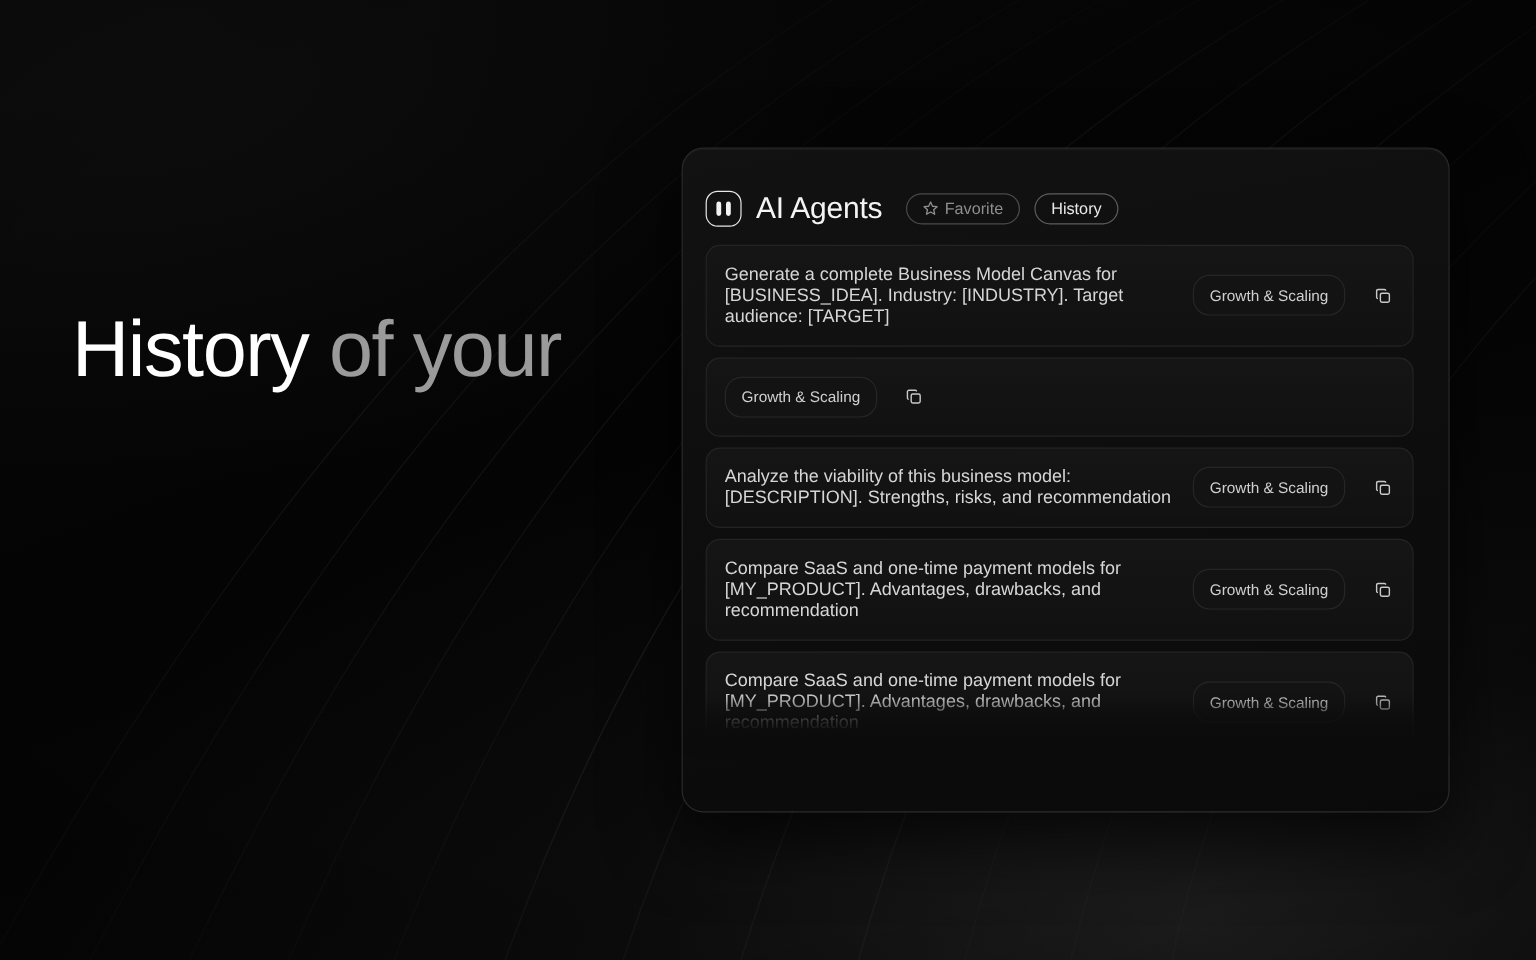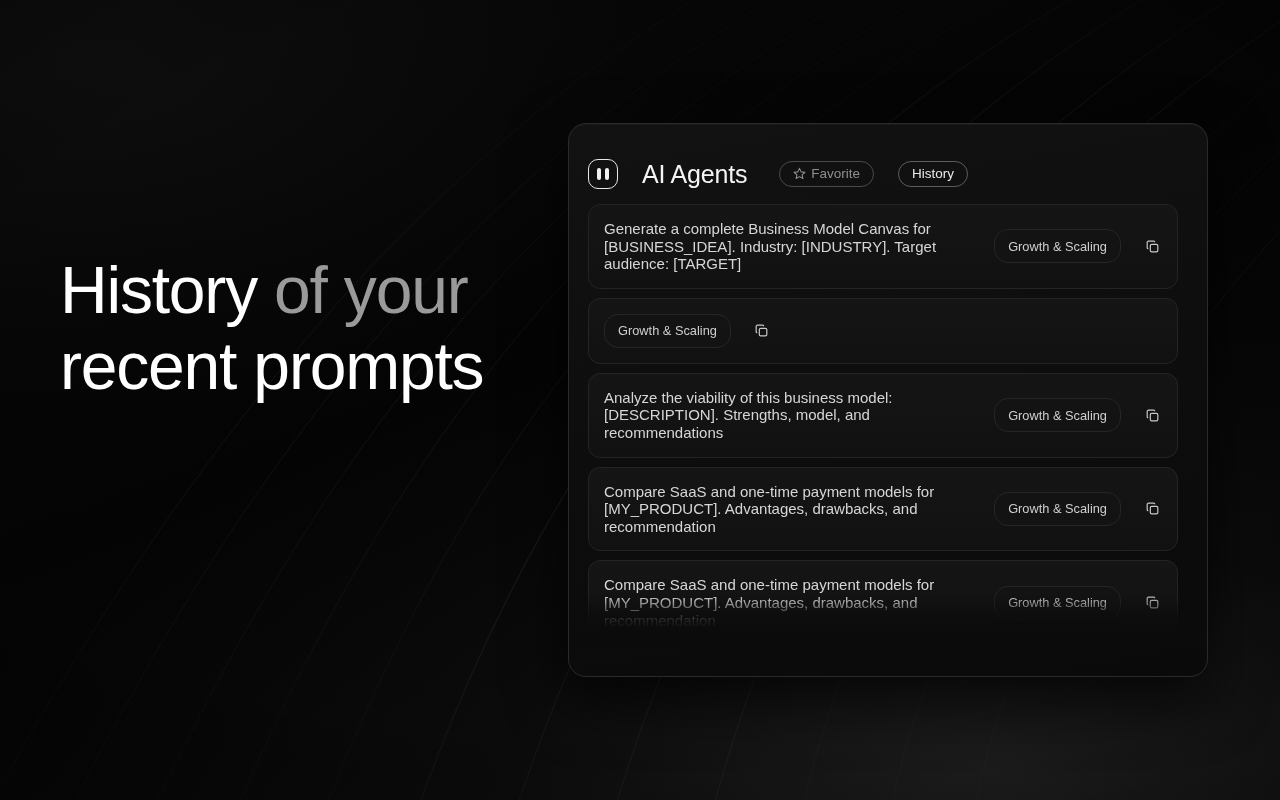--- a/index.html
+++ b/index.html
@@ -66,21 +66,21 @@
     border-radius: 18px;
     background: linear-gradient(170deg, #121212 0%, #0d0d0d 55%, #0a0a0a 100%);
     border: 1px solid #2a2a2a;
     box-shadow: 0 22px 60px rgba(0,0,0,0.7), inset 0 1px 0 rgba(255,255,255,0.035);
     overflow: hidden;
   }
 
   .panel-header {
     display: flex;
     align-items: center;
-    gap: 24px;
+    gap: 12px;
     padding: 27px 0 0 19px;
     height: 72px;
   }
 
   .agents-icon {
     width: 30px;
     height: 30px;
     flex: 0 0 30px;
     border-radius: 10px;
     border: 1.6px solid #e8e8e8;
@@ -236,21 +236,20 @@
         <path d="M 855 -90 C 530 70, 250 320, -40 860"></path>
       </g>
     </svg>
   </div>
 
   <div class="bg-vignette"></div>
 
   <h1 class="headline">
     <span>History</span>
     <span class="dim">of your</span><br>
-    <span>recent prompts</span>
   </h1>
 
   <section class="panel">
 
     <header class="panel-header">
       <span class="agents-icon">
         <i></i>
           <i></i>
       </span>
 
@@ -287,21 +286,21 @@
         <span class="tag">Growth &amp; Scaling</span>
         <span class="copy-btn">
           <svg width="15" height="15" viewBox="0 0 24 24" fill="none" stroke="#c9c9c9" stroke-width="1.9" stroke-linecap="round" stroke-linejoin="round">
             <rect x="8.5" y="8.5" width="12" height="12" rx="2.2"></rect>
             <path d="M4.5 15.5A2 2 0 0 1 3.5 13.8V5.5a2 2 0 0 1 2-2h8.3a2 2 0 0 1 1.7 1"></path>
           </svg>
         </span>
       </div>
 
       <div class="card">
-        <div class="card-text">Analyze the viability of this business model: [DESCRIPTION]. Strengths, model, and recommendations</div>
+        <div class="card-text">Analyze the viability of this business model: [DESCRIPTION]. Strengths, risks, and recommendation</div>
         <span class="tag">Growth &amp; Scaling</span>
         <span class="copy-btn">
           <svg width="15" height="15" viewBox="0 0 24 24" fill="none" stroke="#c9c9c9" stroke-width="1.9" stroke-linecap="round" stroke-linejoin="round">
             <rect x="8.5" y="8.5" width="12" height="12" rx="2.2"></rect>
             <path d="M4.5 15.5A2 2 0 0 1 3.5 13.8V5.5a2 2 0 0 1 2-2h8.3a2 2 0 0 1 1.7 1"></path>
           </svg>
         </span>
       </div>
 
       <div class="card">

